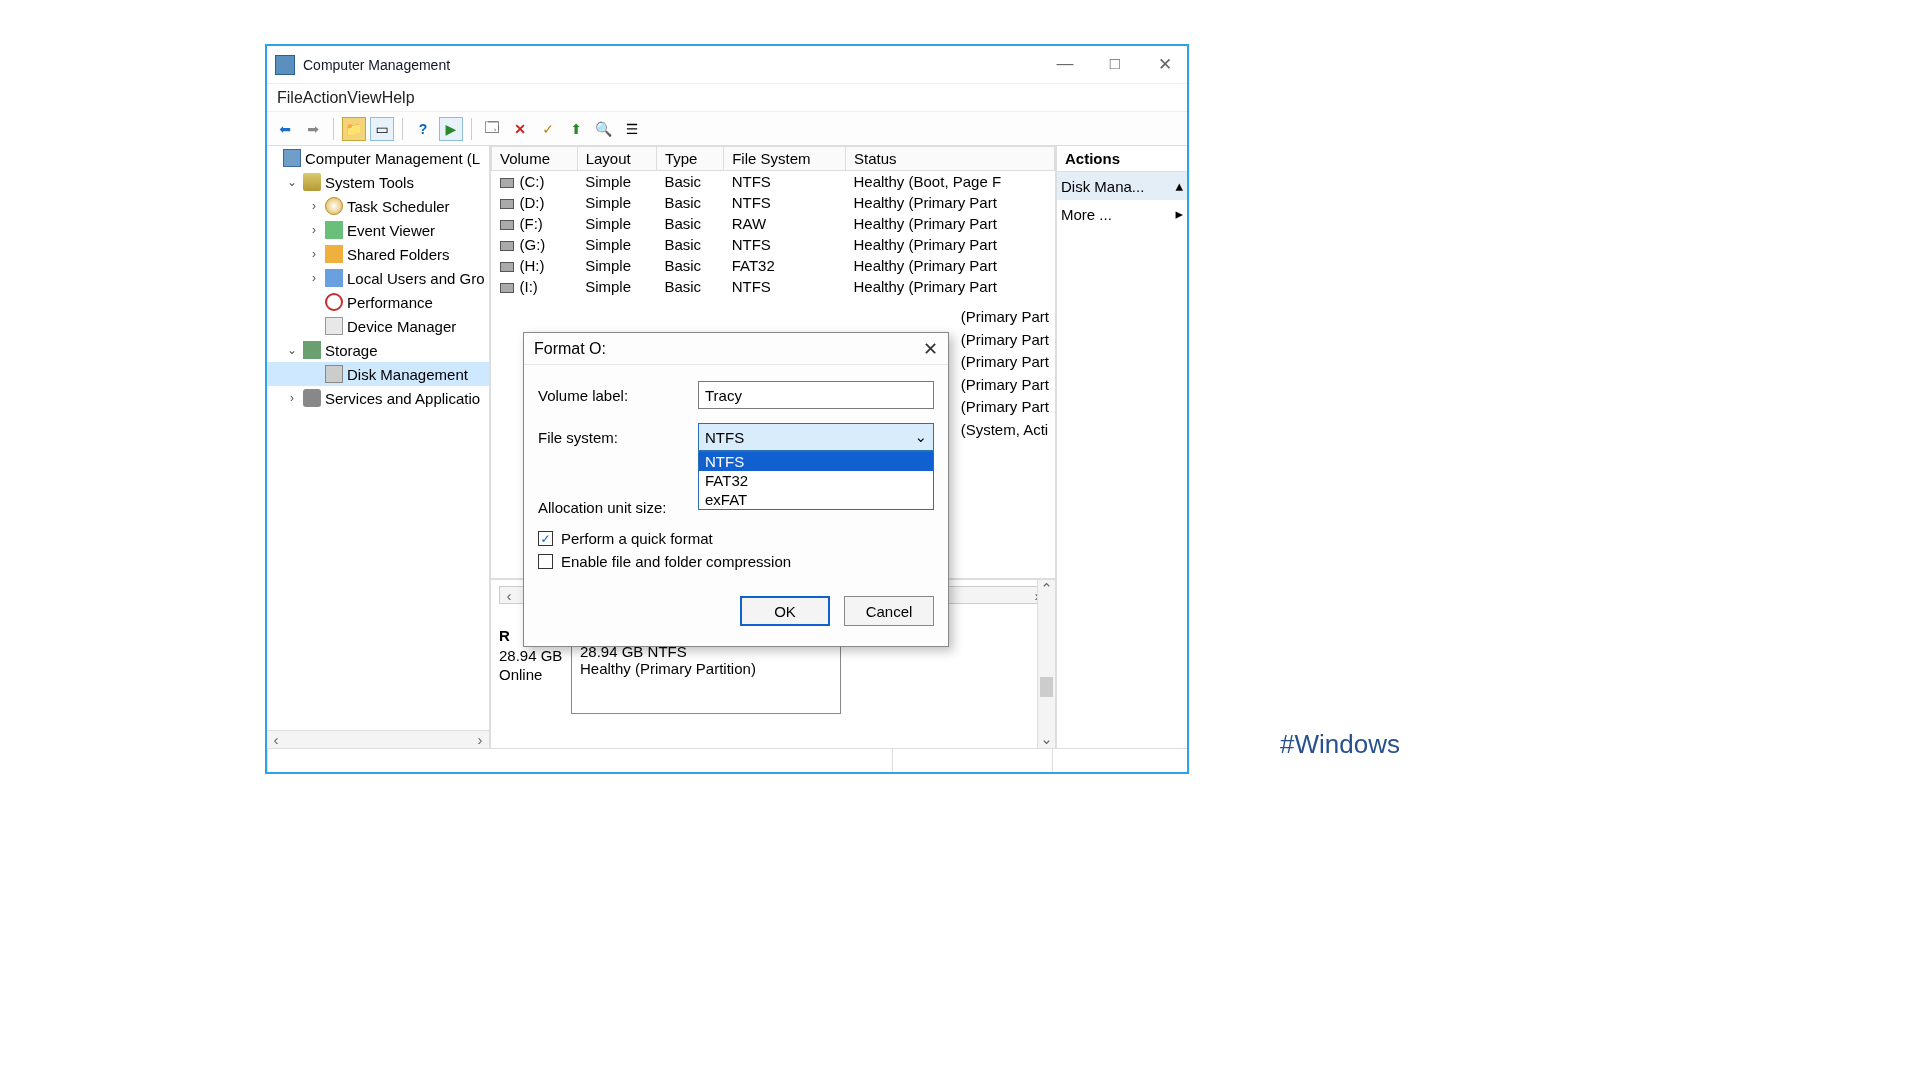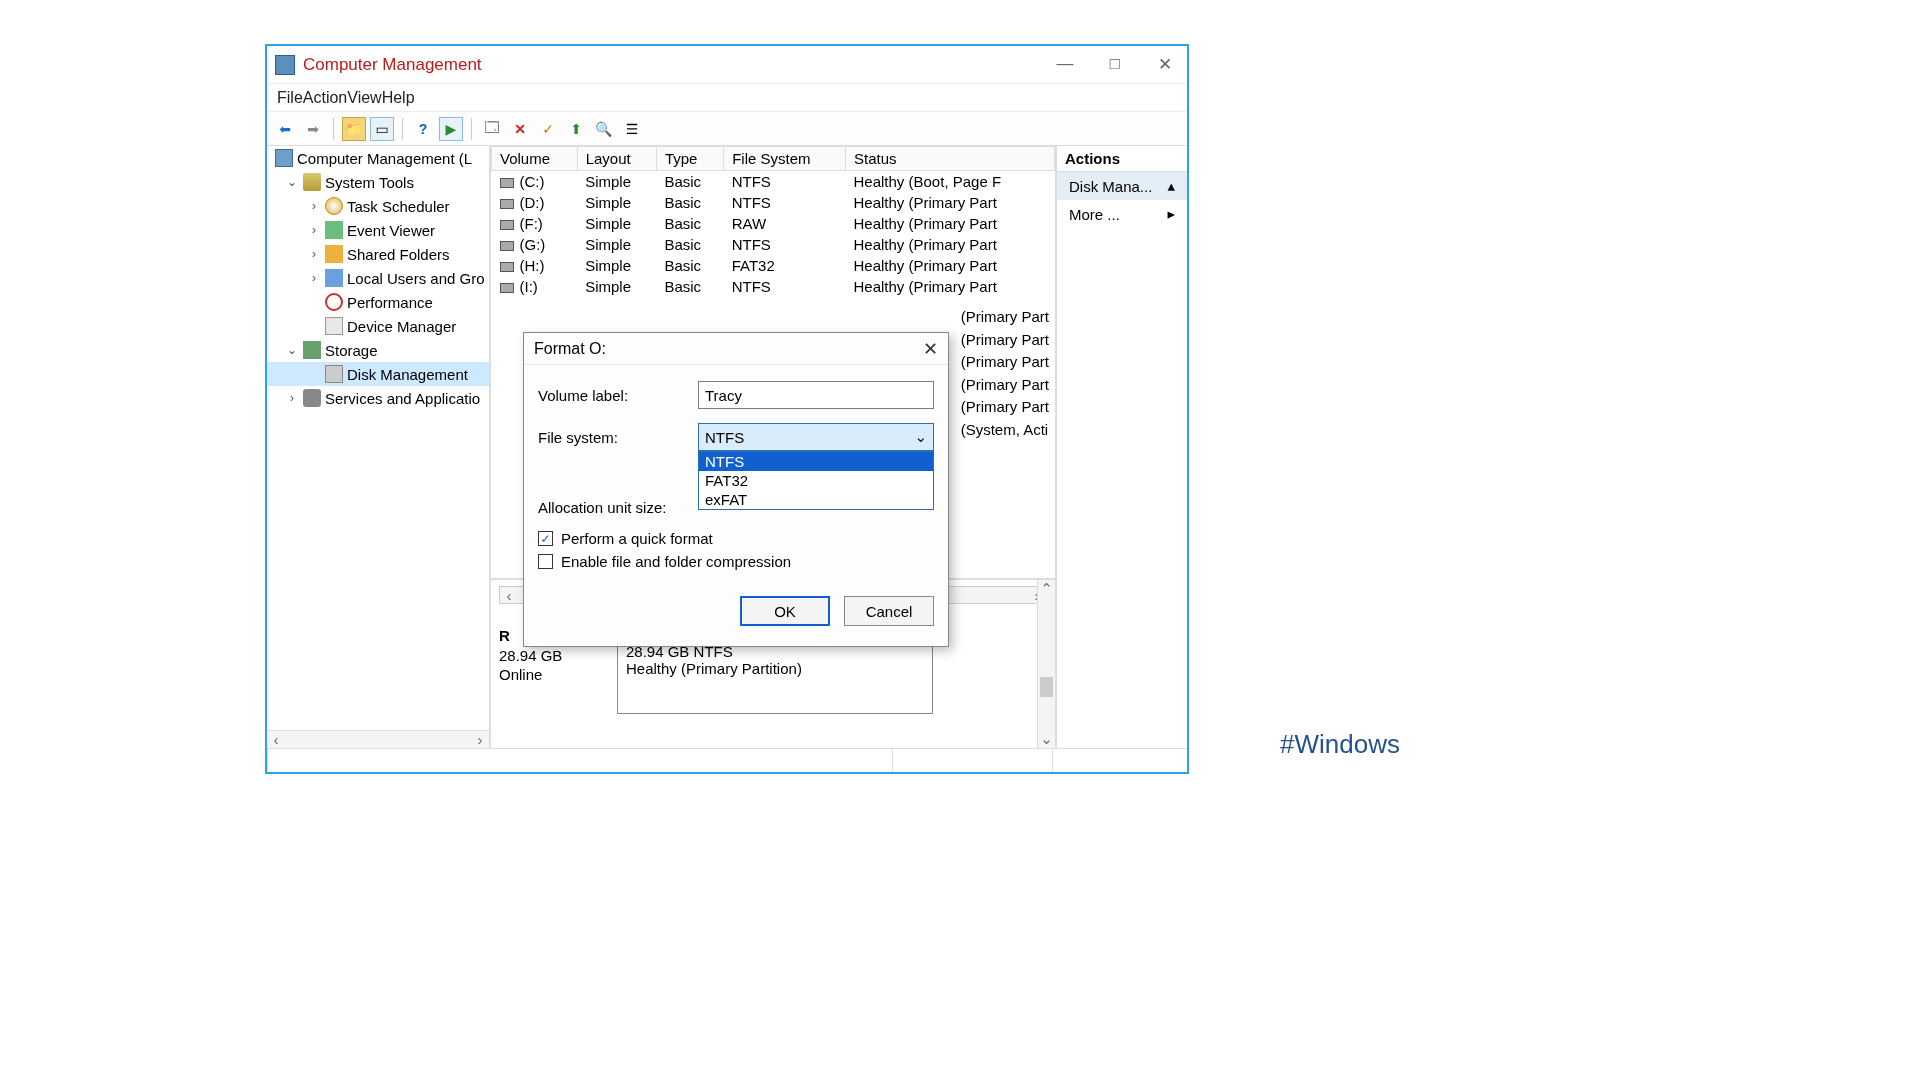--- a/index.html
+++ b/index.html
@@ -10,21 +10,21 @@
   left: 265px; top: 44px;
   width: 924px; height: 730px;
   border: 2px solid #2aa3e8;
   background: #fff;
   display: flex; flex-direction: column;
 }
 
 
 .titlebar { height: 38px; display: flex; align-items: center; padding: 0 8px; border-bottom: 1px solid #eee; }
 .titlebar .icon { width: 20px; height: 20px; margin-right: 8px; background:#5a8fbe; border:1px solid #2a5f8e; }
-.titlebar .title { color:#b91c1c; font-size:17px; flex:0 0 auto; }
+.titlebar .title { color:#0f172a; font-size:14px; flex:0 0 auto; }
 .winbtns { margin-left:auto; display:flex; gap:22px; color:#666; }
 .winbtn { width:28px; text-align:center; font-size:17px; cursor:pointer; }
 
 
 .menubar { height:28px; display:flex; align-items:center; gap:0; padding:0 10px; border-bottom:1px solid #eee; }
 .menubar span { font-size:16px; color:#222; cursor:pointer; }
 
 
 .toolbar { height:34px; display:flex; align-items:center; gap:4px; padding:0 6px; border-bottom:1px solid #ddd; background:#fdfdfd; }
 .tbtn { width:24px; height:24px; display:inline-flex; align-items:center; justify-content:center; border:1px solid transparent; cursor:pointer; font-size:14px; }
@@ -32,21 +32,21 @@
 .tdiv { width:1px; height:22px; background:#ccc; margin:0 4px; }
 
 
 .body { flex:1; display:flex; min-height:0; }
 .tree { width:224px; border-right:2px solid #ddd; overflow:hidden; }
 .tree-row { display:flex; align-items:center; height:24px; white-space:nowrap; cursor:pointer; font-size:15px; }
 .tree-row.root { font-weight:400; }
 .tree-row .exp { width:14px; text-align:center; color:#555; font-size:12px; }
 .tree-row .ticon { width:18px; height:18px; margin:0 4px; display:inline-block; }
 .tree-row.sel { background:#cde8ff; }
-.indent0 { padding-left:4px; }
+.indent0 { padding-left:12px; }
 .indent1 { padding-left:18px; }
 .indent2 { padding-left:40px; }
 .ic-wrench{background:linear-gradient(#dcc96a,#b59a37);border-radius:2px;}
 .ic-clock{background:radial-gradient(#fff,#e0b040);border-radius:50%;border:1px solid #b58a20;}
 .ic-event{background:#6ac07a;}
 .ic-shared{background:#f0b040;}
 .ic-users{background:#6aa0e0;}
 .ic-perf{background:#fff;border:2px solid #c03030;border-radius:50%;}
 .ic-devmgr{background:#e8e8e8;border:1px solid #999;}
 .ic-storage{background:#6aa070;}
@@ -57,41 +57,41 @@
 .main { flex:1; display:flex; flex-direction:column; min-width:0; position:relative; }
 .voltable { width:100%; border-collapse:collapse; }
 .voltable th { text-align:left; font-weight:400; padding:3px 8px; border:1px solid #ddd; background:#fafafa; font-size:15px; white-space:nowrap; }
 .voltable td { padding:2px 8px; font-size:15px; white-space:nowrap; }
 .volicon{display:inline-block;width:14px;height:10px;background:#aaa;border:1px solid #555;margin-right:6px;vertical-align:middle;}
 
 .lowerpane { border-top:2px solid #ddd; padding:6px 8px 10px 8px; position:relative; }
 .scrollbar-h { height:18px; display:flex; align-items:center; border:1px solid #ccc; background:#f4f4f4; margin-bottom:4px; }
 .scrollbar-h .arrow{width:18px;text-align:center;color:#666;cursor:pointer;}
 .scrollbar-h .track{flex:1;}
-.partbox { border:1px solid #888; height:78px; width:316px; margin-left:118px; position:relative; padding:6px 8px; }
+.partbox { border:1px solid #888; height:78px; width:270px; margin-left:72px; position:relative; padding:6px 8px; }
 .partbox::before{content:"";position:absolute;inset:0;background:repeating-linear-gradient(45deg,transparent,transparent 6px,#ccc 6px,#ccc 7px);opacity:.6;z-index:-1;}
 .diskinfo { position:absolute; left:8px; top:46px; line-height:1.3; }
 
 .legend { height:24px; border-top:2px solid #ddd; display:flex; align-items:center; gap:8px; padding:0 8px; }
 .legend-sw { width:14px; height:14px; display:inline-block; }
 .sw-unalloc{background:#111;}
 .sw-primary{background:#2346b2;}
 
 .tree-scroll-h { height:18px; border-top:1px solid #ddd; display:flex; align-items:center; background:#f4f4f4; }
 .tree-scroll-h .arrow{width:18px;text-align:center;color:#666;cursor:pointer;}
 .tree-scroll-h .track{flex:1;}
 
 .rscroll { position:absolute; right:0; top:0; bottom:0; width:18px; border-left:1px solid #ddd; background:#f4f4f4; display:flex; flex-direction:column; }
 .rscroll .arrow{height:18px;text-align:center;color:#666;cursor:pointer;line-height:18px;}
 .rscroll .track{flex:1;position:relative;}
 .rscroll .thumb{position:absolute;left:2px;right:2px;top:60%;height:20px;background:#ccc;}
 
 .actions { width:132px; border-left:2px solid #ddd; }
 .actions-hdr { padding:4px 8px; font-weight:600; border-bottom:1px solid #ddd; }
-.actions-item { padding:5px 12px; display:flex; align-items:center; justify-content:space-between; cursor:pointer; }
+.actions-item { padding:5px 4px; display:flex; align-items:center; justify-content:space-between; cursor:pointer; }
 .actions-item.hl { background:#e4eef7; }
 
 
 .dialog {
   position:absolute; left:523px; top:332px; width:426px; height:315px;
   border:1px solid #888; background:#fdfdfd; box-shadow:4px 4px 10px rgba(0,0,0,.25);
   z-index:5;
 }
 .dialog-title { height:32px; display:flex; align-items:center; padding:0 10px; border-bottom:1px solid #e5e5e5; }
 .dialog-title .t { font-size:16px; }

